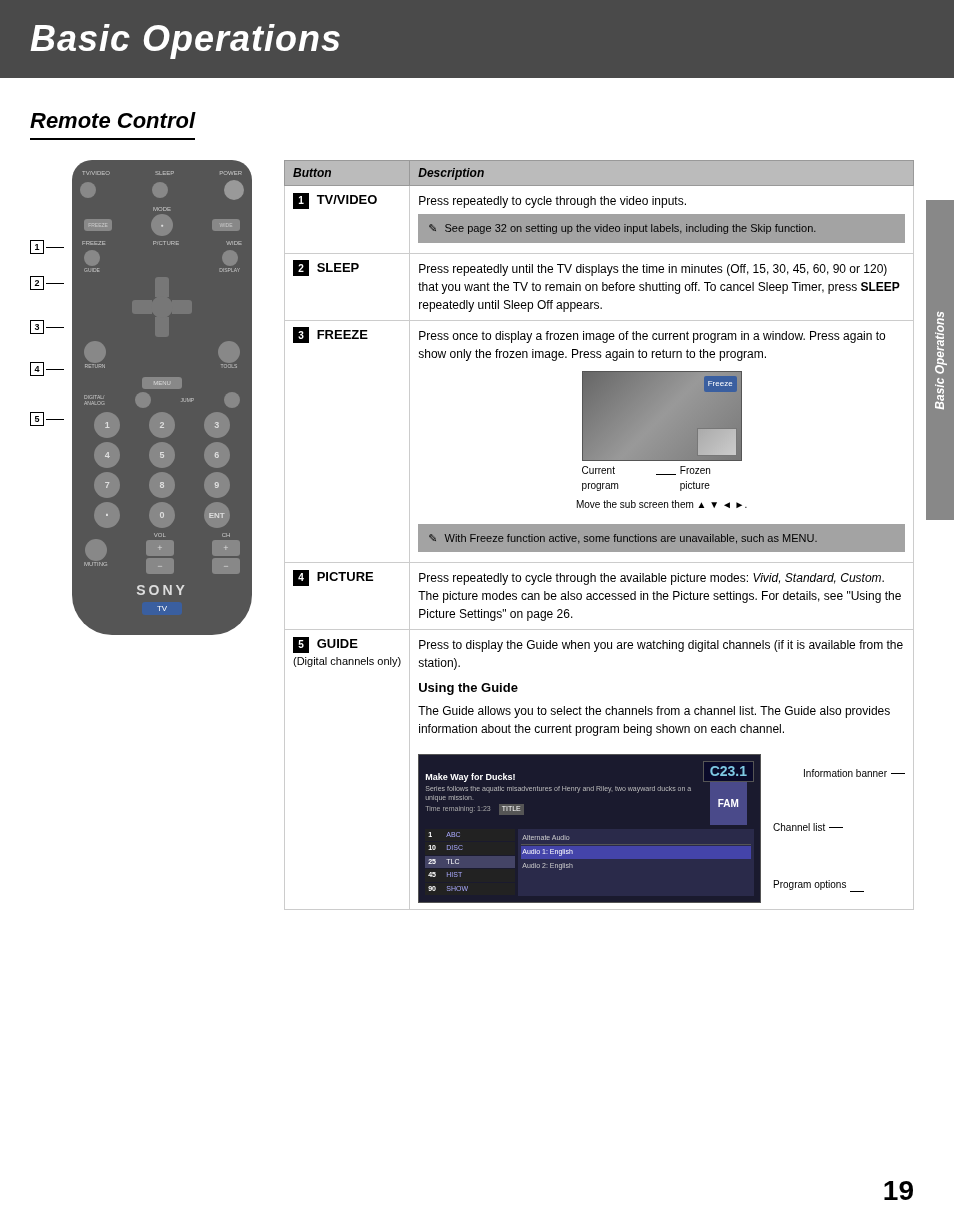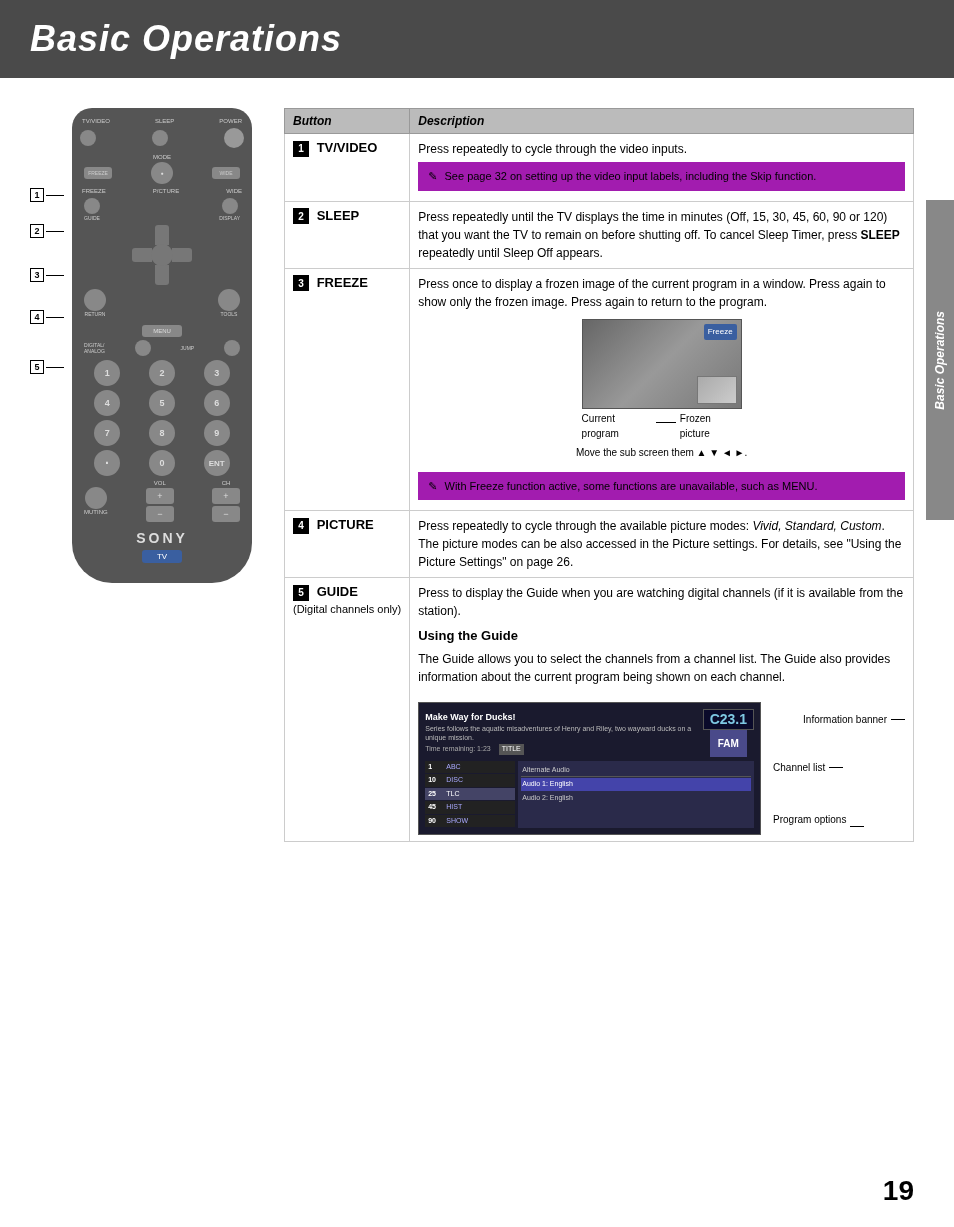--- a/index.html
+++ b/index.html
@@ -269,21 +269,21 @@
       font-size: 13px;
       white-space: nowrap;
       width: 100px;
     }
 
     .ops-table td.desc-col {
       line-height: 1.5;
     }
 
     .note-box {
-      background: #a21caf;
+      background: #a3a3a3;
       border: none;
       padding: 6px 10px;
       font-size: 11px;
       line-height: 1.5;
       margin: 4px 0;
     }
 
     .note-icon {
       font-size: 11px;
       margin-right: 4px;
@@ -395,20 +395,21 @@
 </div>
 
 <div class="side-label">
   <span>Basic Operations</span>
 </div>
 
 <div class="page-number">19</div>
 
 <div class="main-content">
 
+  <div class="section-title">Remote Control</div>
 
   <div class="content-row">
 
     <div class="left-col">
       <div class="remote-wrapper">
 
         
         <div style="display:flex; gap:8px; margin-bottom: 4px; margin-left: 0;">
           <div style="display:flex; flex-direction:column; gap:22px; padding-top: 80px; font-size:10px; font-weight:bold;">
             <div style="display:flex; align-items:center;">
@@ -675,21 +676,21 @@
                       <div style="flex:1;">
                         <div style="color:#fff; font-size:9px; font-weight:bold;">Make Way for Ducks!</div>
                         <div style="color:#bbb; font-size:7px; line-height:1.3;">Series follows the aquatic misadventures of Henry and Riley, two wayward ducks on a unique mission.</div>
                         <div style="display:flex; gap:8px; margin-top:2px;">
                           <span style="color:#aaa; font-size:7px;">Time remaining: 1:23</span>
                           <span style="background:#555; color:#fff; font-size:7px; padding:0 3px;">TITLE</span>
                         </div>
                       </div>
                       <div style="display:flex; flex-direction:column; align-items:center; margin-left:6px;">
                         <div style="background:#0a0a2a; border:1px solid #555; padding:2px 6px; color:#7ec8e3; font-size:14px; font-weight:bold; text-align:center; line-height:1.1;">C23.1</div>
-                        <div style="background:#4a4a8a; color:#fff; font-size:10px; font-weight:bold; text-align:right; padding:6px 8px;">FAM</div>
+                        <div style="background:#4a4a8a; color:#fff; font-size:10px; font-weight:bold; text-align:right; padding:14px 8px;">FAM</div>
                       </div>
                     </div>
 
                     <div style="display:flex; gap:3px; margin-top:4px;">
                       <div style="flex:0 0 90px;">
                         <div style="background:#222; color:#aaf; font-size:7px; padding:1px 3px; margin-bottom:1px; display:flex; gap:4px;">
                           <span style="color:#fff; font-weight:bold; min-width:14px;">1</span>
                           <span>ABC</span>
                         </div>
                         <div style="background:#222; color:#aaf; font-size:7px; padding:1px 3px; margin-bottom:1px; display:flex; gap:4px;">

